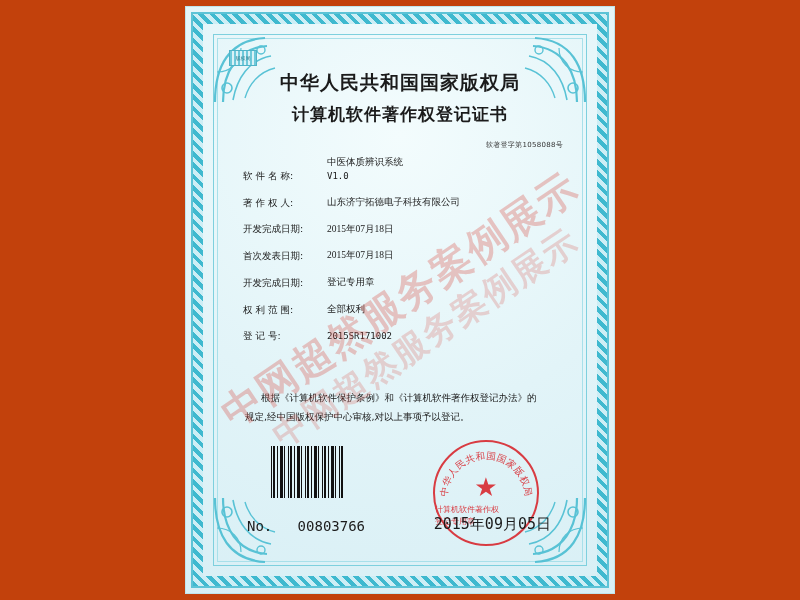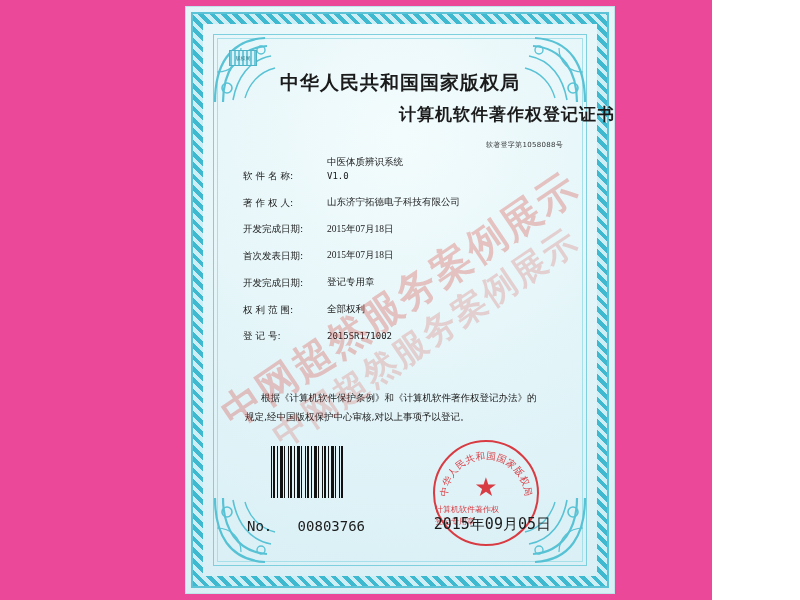--- a/index.html
+++ b/index.html
@@ -6,23 +6,23 @@
     margin: 0;
     padding: 0;
     width: 800px;
     height: 600px;
     background: #ffffff;
     font-family: "DejaVu Sans", sans-serif;
   }
 
   #page {
     position: relative;
-    width: 712px;
+    width: 800px;
     height: 600px;
-    background: #ec4899;
+    background: #c2410c;
     overflow: hidden;
   }
 
   
   .cert {
     position: absolute;
     left: 185px;
     top: 6px;
     width: 430px;
     height: 588px;
@@ -99,21 +99,21 @@
     font-size: 19px;
     font-weight: bold;
     color: #1b1b1b;
     letter-spacing: 1px;
   }
   .title2 {
     position: absolute;
     top: 97px;
     left: 0;
     width: 100%;
-    text-align: right;
+    text-align: center;
     font-size: 17px;
     font-weight: bold;
     color: #1b1b1b;
     letter-spacing: 1px;
   }
   .regno {
     position: absolute;
     top: 134px;
     right: 52px;
     font-size: 7px;

